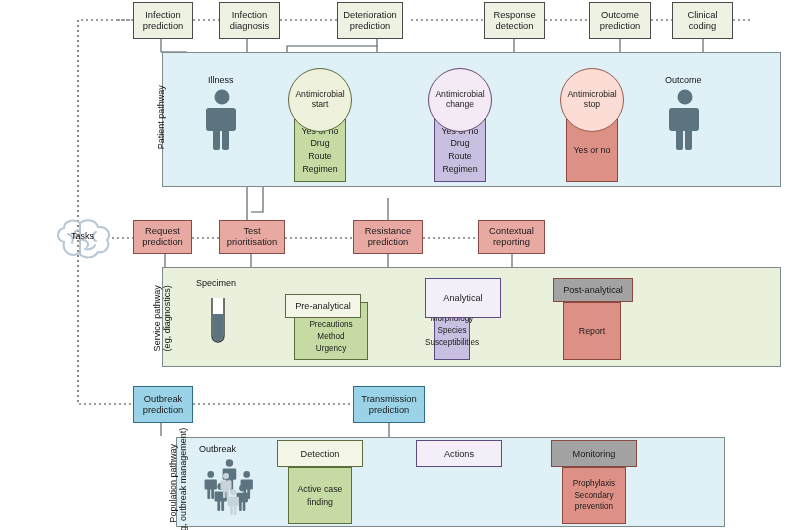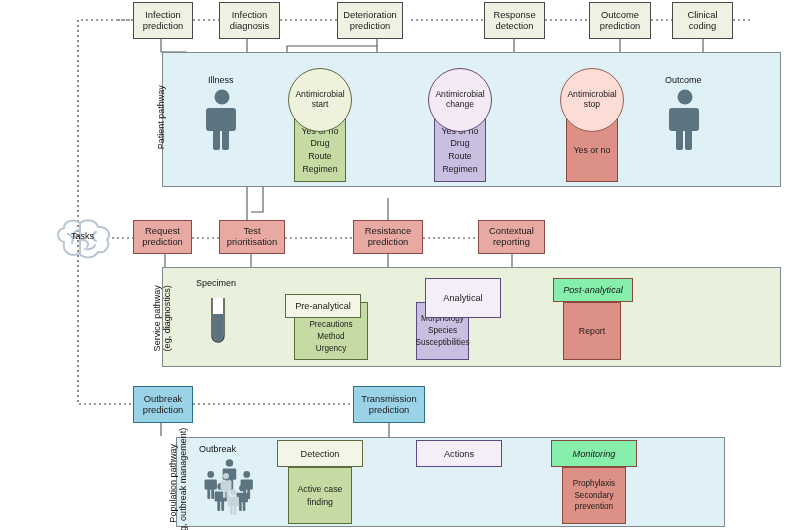--- a/index.html
+++ b/index.html
@@ -42,21 +42,21 @@
   .panel.green {background:#c6dba4;border-color:#5a6e38;}
   .panel.purple{background:#c9bfe0;border-color:#5c4b80;}
   .panel.red   {background:#dd9086;border-color:#8a483e;}
 
   
   .cardhead{position:absolute;box-sizing:border-box;border:1.2px solid #4a4a4a;
             display:flex;align-items:center;justify-content:center;text-align:center;
             font-size:9.2px;z-index:4;}
   .cardhead.cream {background:#f3f6e6;border-color:#5d6b3e;}
   .cardhead.lilac {background:#f4eef8;border-color:#5c4b80;}
-  .cardhead.rose  {background:#86efac;border-color:#8a483e;font-style:italic;}
+  .cardhead.rose  {background:#a3a3a3;border-color:#8a483e;}
   .cardbody{position:absolute;box-sizing:border-box;border:1.2px solid #4a4a4a;
             display:flex;align-items:center;justify-content:center;text-align:center;
             font-size:8.8px;line-height:1.45;z-index:3;}
   .cardbody.green {background:#c6dba4;border-color:#5a6e38;}
   .cardbody.purple{background:#c9bfe0;border-color:#5c4b80;}
   .cardbody.red   {background:#dd9086;border-color:#8a483e;}
 
   
   .cap{position:absolute;font-size:9px;color:#111;text-align:center;white-space:nowrap;}
 
@@ -280,21 +280,21 @@
       <span>Test or no test</span><br>
       <span>Precautions</span><br>
       <span>Method</span><br>
       <span>Urgency</span>
     </div>
   </div>
   <div class="cardhead cream" style="left:285px;top:278px;width:76px;height:24px;margin-top:16px;">
     <span>Pre-analytical</span>
   </div>
 
-  <div class="cardbody purple" style="left:416px;top:302px;width:53px;height:58px;justify-content:center;">
+  <div class="cardbody purple" style="left:434px;top:302px;width:36px;height:58px;justify-content:center;">
     <div style="font-size:8.2px;">
       <span>Morphology</span><br>
       <span>Species</span><br>
       <span>Susceptibilities</span>
     </div>
   </div>
   <div class="cardhead lilac" style="left:425px;top:278px;width:76px;height:40px;">
     <span>Analytical</span>
   </div>
 

